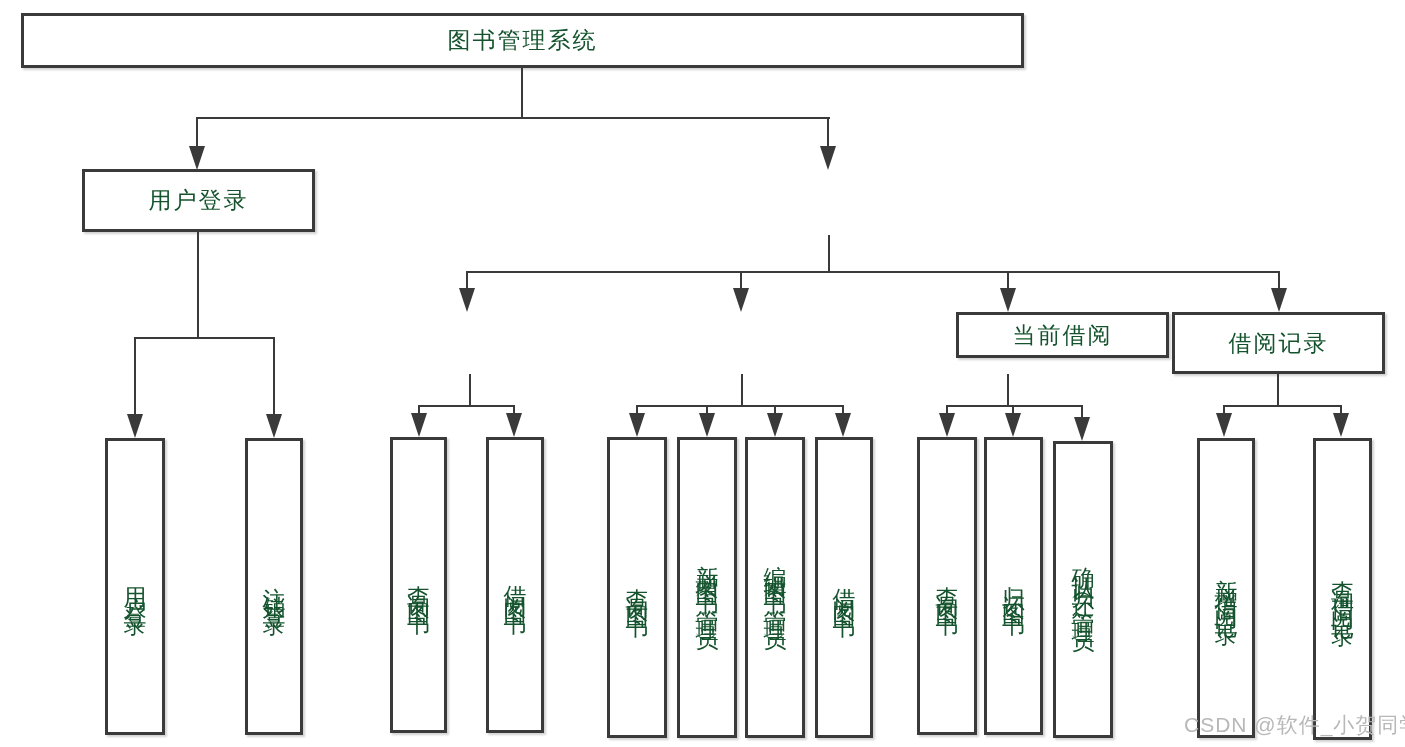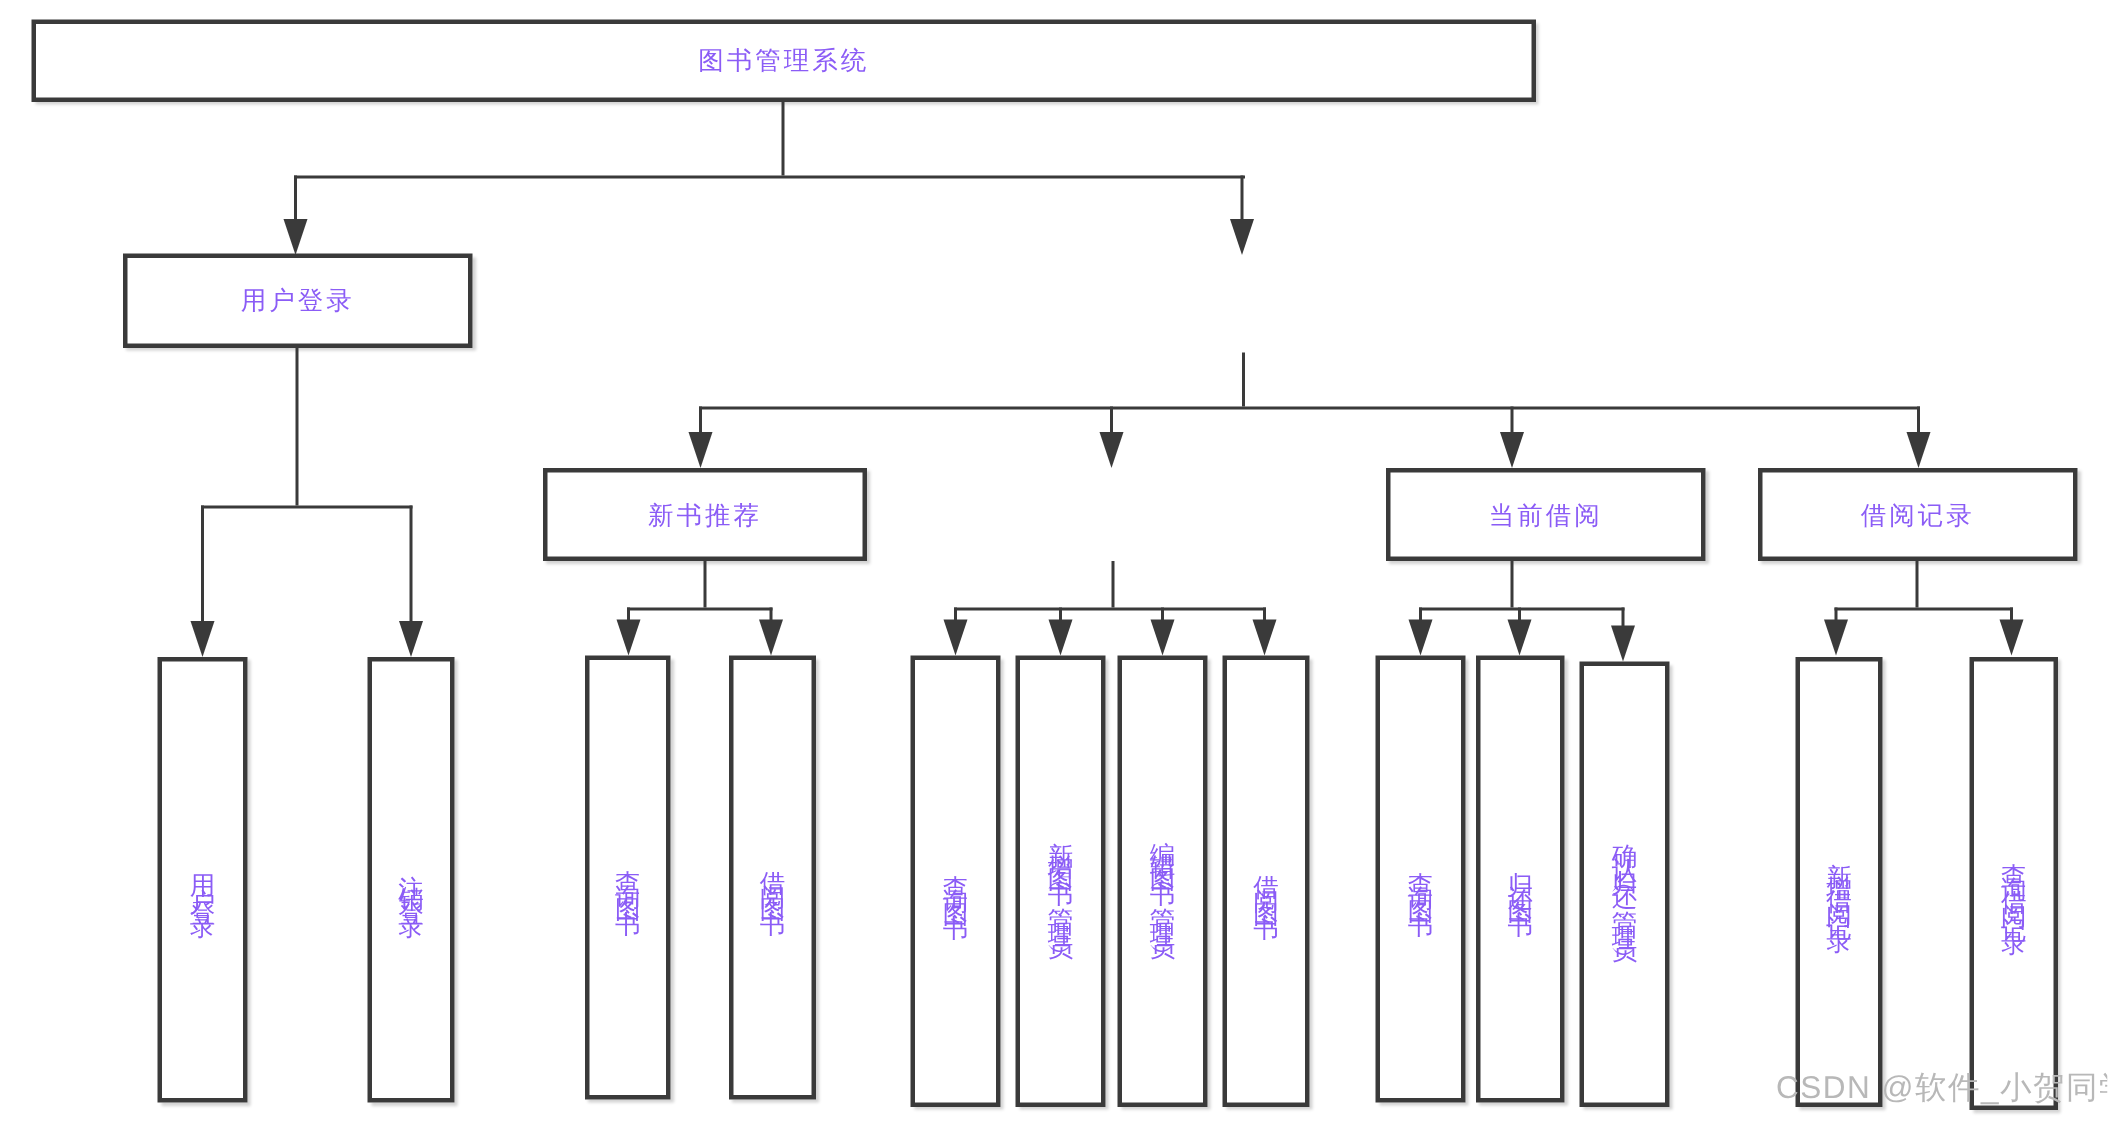--- a/index.html
+++ b/index.html
@@ -6,21 +6,21 @@
   .canvas{
     position:relative;width:1405px;height:747px;background:#ffffff;overflow:hidden;
     font-family:"Liberation Sans","DejaVu Sans",sans-serif;
   }
   .box{
     position:absolute;background:#ffffff;border:3px solid #3a3a3a;
     display:flex;align-items:center;justify-content:center;box-sizing:border-box;
     box-shadow:2px 2px 2px rgba(0,0,0,0.18);
   }
   .box .lbl{
-    font-size:17px;color:#8b5cf6;letter-spacing:2px;white-space:nowrap;line-height:1;text-align:right;
+    font-size:23px;color:#14532d;letter-spacing:2px;white-space:nowrap;line-height:1;text-align:right;
   }
   .box.v .lbl{
     writing-mode:vertical-rl;text-orientation:mixed;letter-spacing:9px;white-space:nowrap;
   }
   .vline,.hline{position:absolute;background:#3a3a3a;}
   .vline{width:2px;}
   .hline{height:2px;}
   .arrow{
     position:absolute;width:0;height:0;
     border-left:8px solid transparent;border-right:8px solid transparent;
@@ -38,26 +38,23 @@
 
   <div class="box h" style="left:21px;top:13px;width:1003px;height:55px">
     <span class="lbl">图书管理系统</span>
   </div>
 
   <div class="box h" style="left:82px;top:169px;width:233px;height:63px">
     <span class="lbl">用户登录</span>
   </div>
 
 
-  <div class="box h" style="left:362px;top:312px;width:216px;height:62px">
-    <span class="lbl">新书推荐</span>
-  </div>
 
 
-  <div class="box h" style="left:924px;top:312px;width:213px;height:62px">
+  <div class="box h" style="left:956px;top:312px;width:213px;height:46px">
     <span class="lbl">当前借阅</span>
   </div>
 
   <div class="box h" style="left:1172px;top:312px;width:213px;height:62px">
     <span class="lbl">借阅记录</span>
   </div>
 
   <div class="box v" style="left:105px;top:438px;width:60px;height:297px">
     <span class="lbl">用户登录</span>
   </div>

